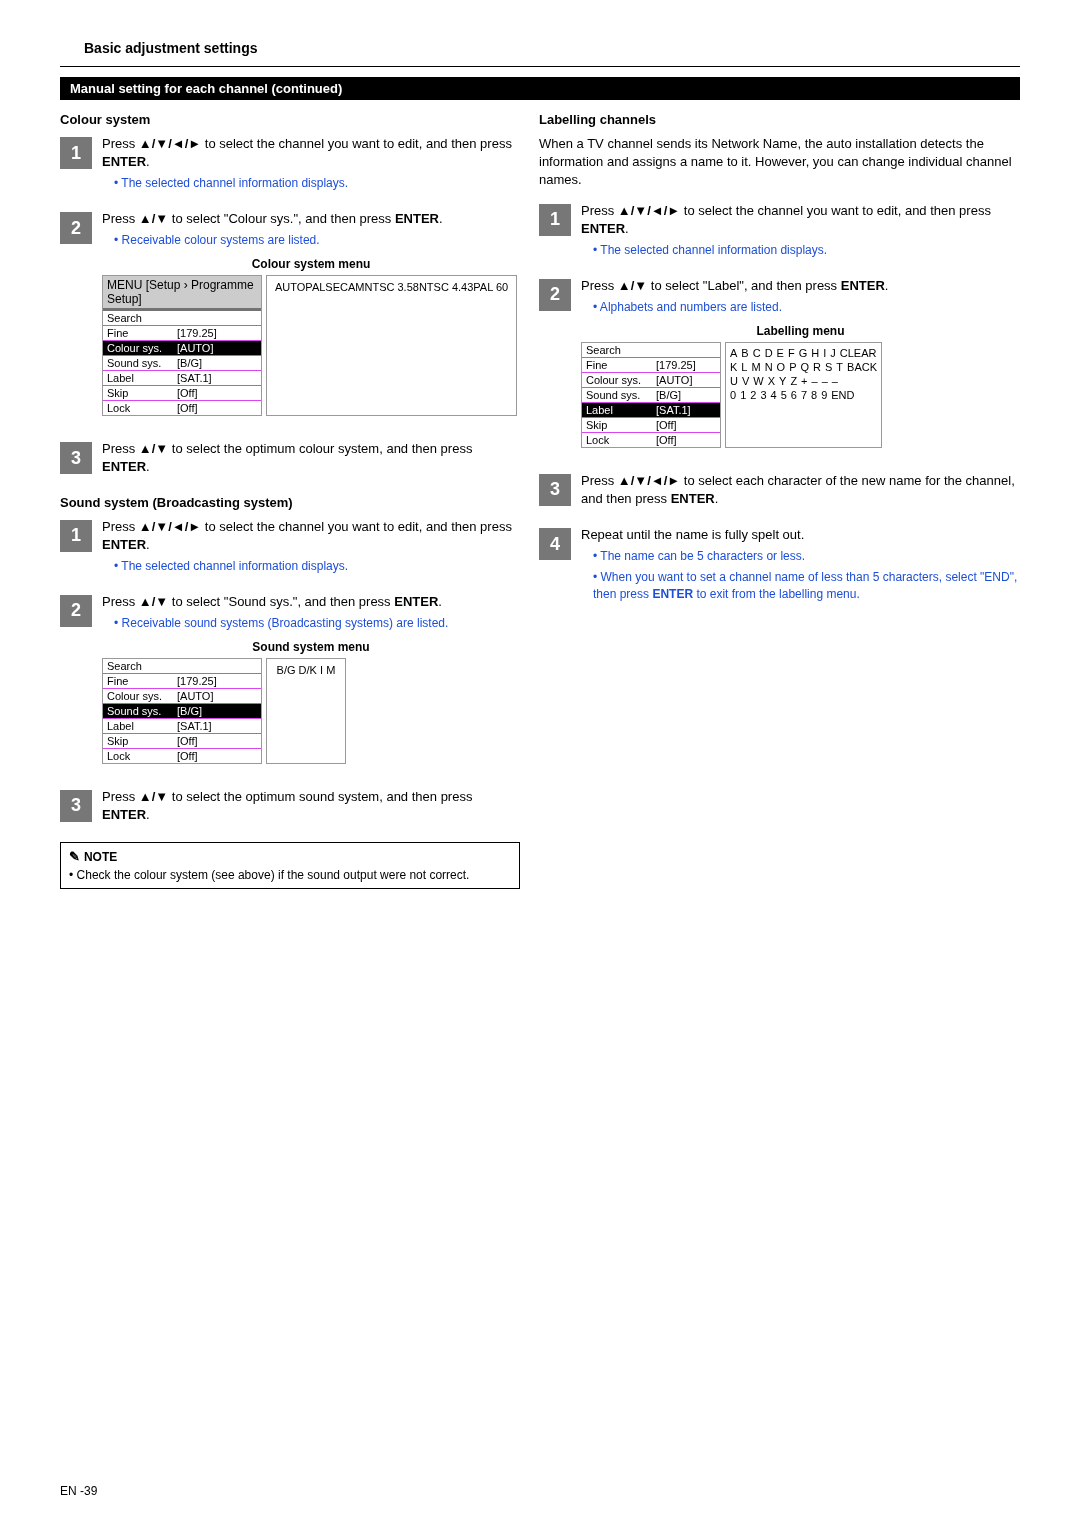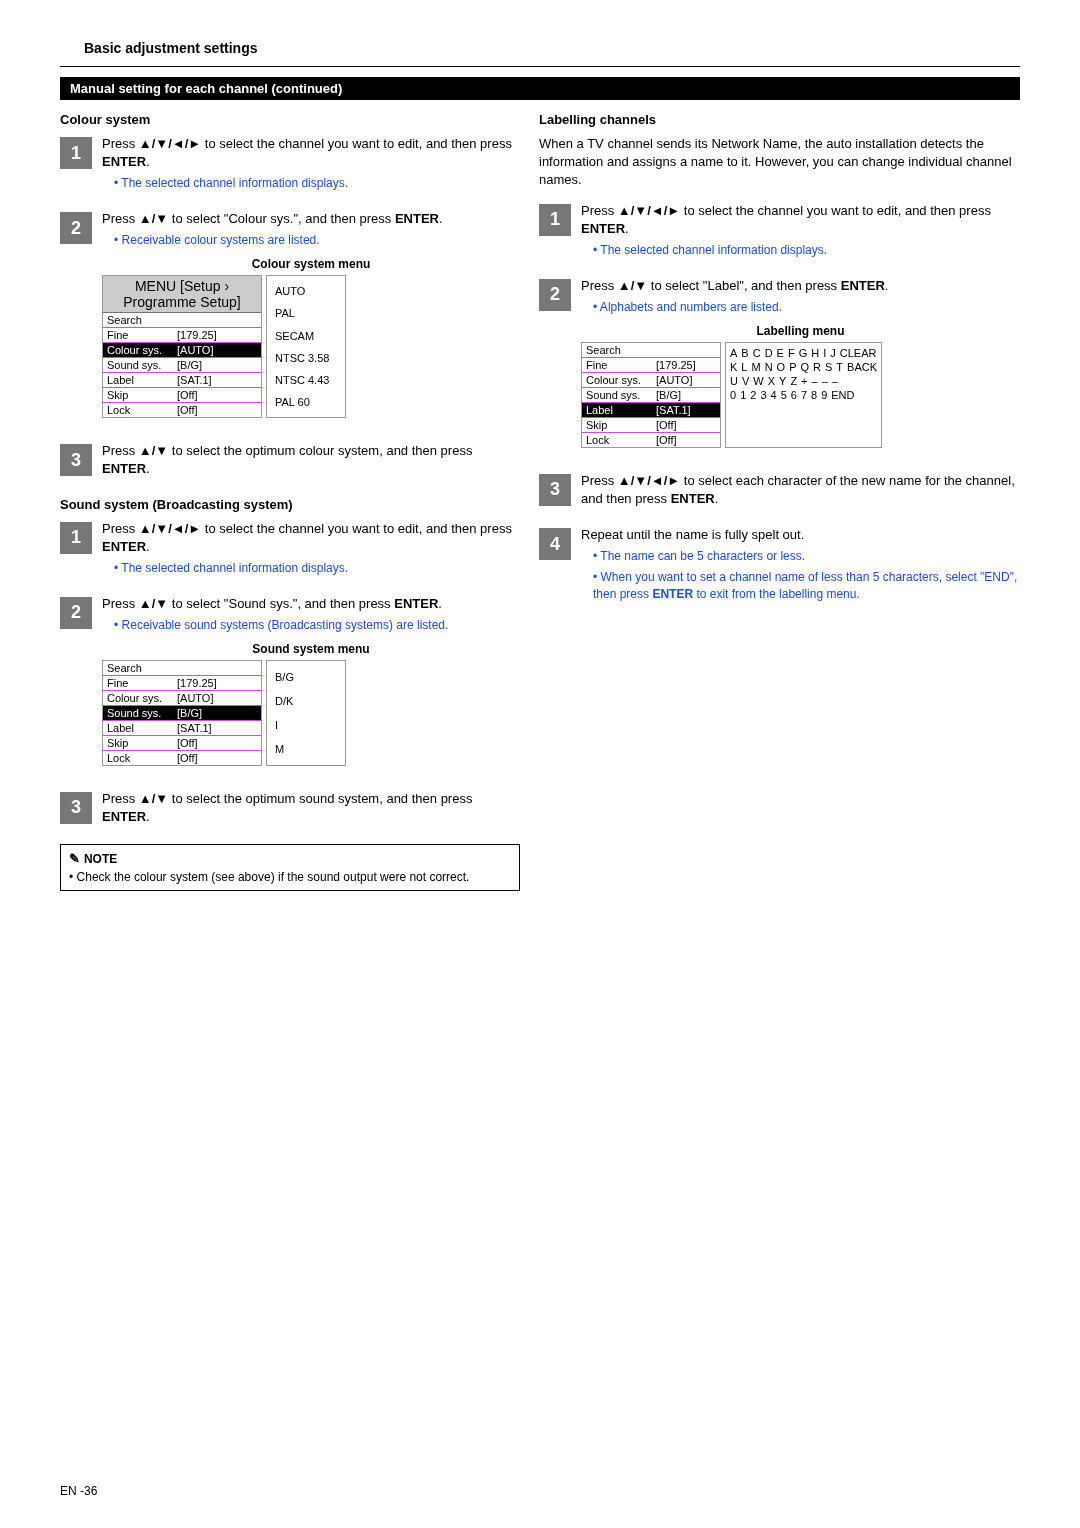--- a/index.html
+++ b/index.html
@@ -86,42 +86,41 @@
       margin-bottom: 10px;
       font-size: 11px;
     }
     .menu-left-panel {
       border: 1px solid #999;
       width: 160px;
     }
     .menu-header {
       background: #ccc;
       padding: 2px 4px;
-      font-size: 14px;
-      border-bottom: 1px solid #737373;
-      text-align: center;
+      font-size: 12px;
+      border-bottom: 3px solid #737373;
     }
     .menu-row {
       display: flex;
       border-bottom: 1px solid #d946ef;
       padding: 1px 4px;
     }
     .menu-row:last-child { border-bottom: none; }
     .menu-row-label { width: 70px; color: #000; }
     .menu-row-value { color: #000; }
     .menu-row.highlighted {
       background: #000;
       color: #fff;
     }
     .menu-row.highlighted .menu-row-label,
     .menu-row.highlighted .menu-row-value { color: #fff; }
     .menu-right-panel {
       border: 1px solid #999;
       display: flex;
-      flex-direction: column;
+      flex-direction: row;
       justify-content: space-around;
       padding: 4px 8px;
       min-width: 80px;
       font-size: 11px;
     }
     .menu-right-panel div {
       padding: 1px 0;
     }
     .note-block {
       border: 1px solid #000;
@@ -440,13 +439,13 @@
         <div class="step-content">
           <p>Repeat until the name is fully spelt out.</p>
           <p class="bullet">• The name can be 5 characters or less.</p>
           <p class="bullet">• When you want to set a channel name of less than 5 characters, select "END", then press <span class="bold">ENTER</span> to exit from the labelling menu.</p>
         </div>
       </div>
     </div>
   </div>
 </div>
 
-<div class="page-num">EN -36</div>
+<div class="page-num">EN -39</div>
 
 </body></html>

